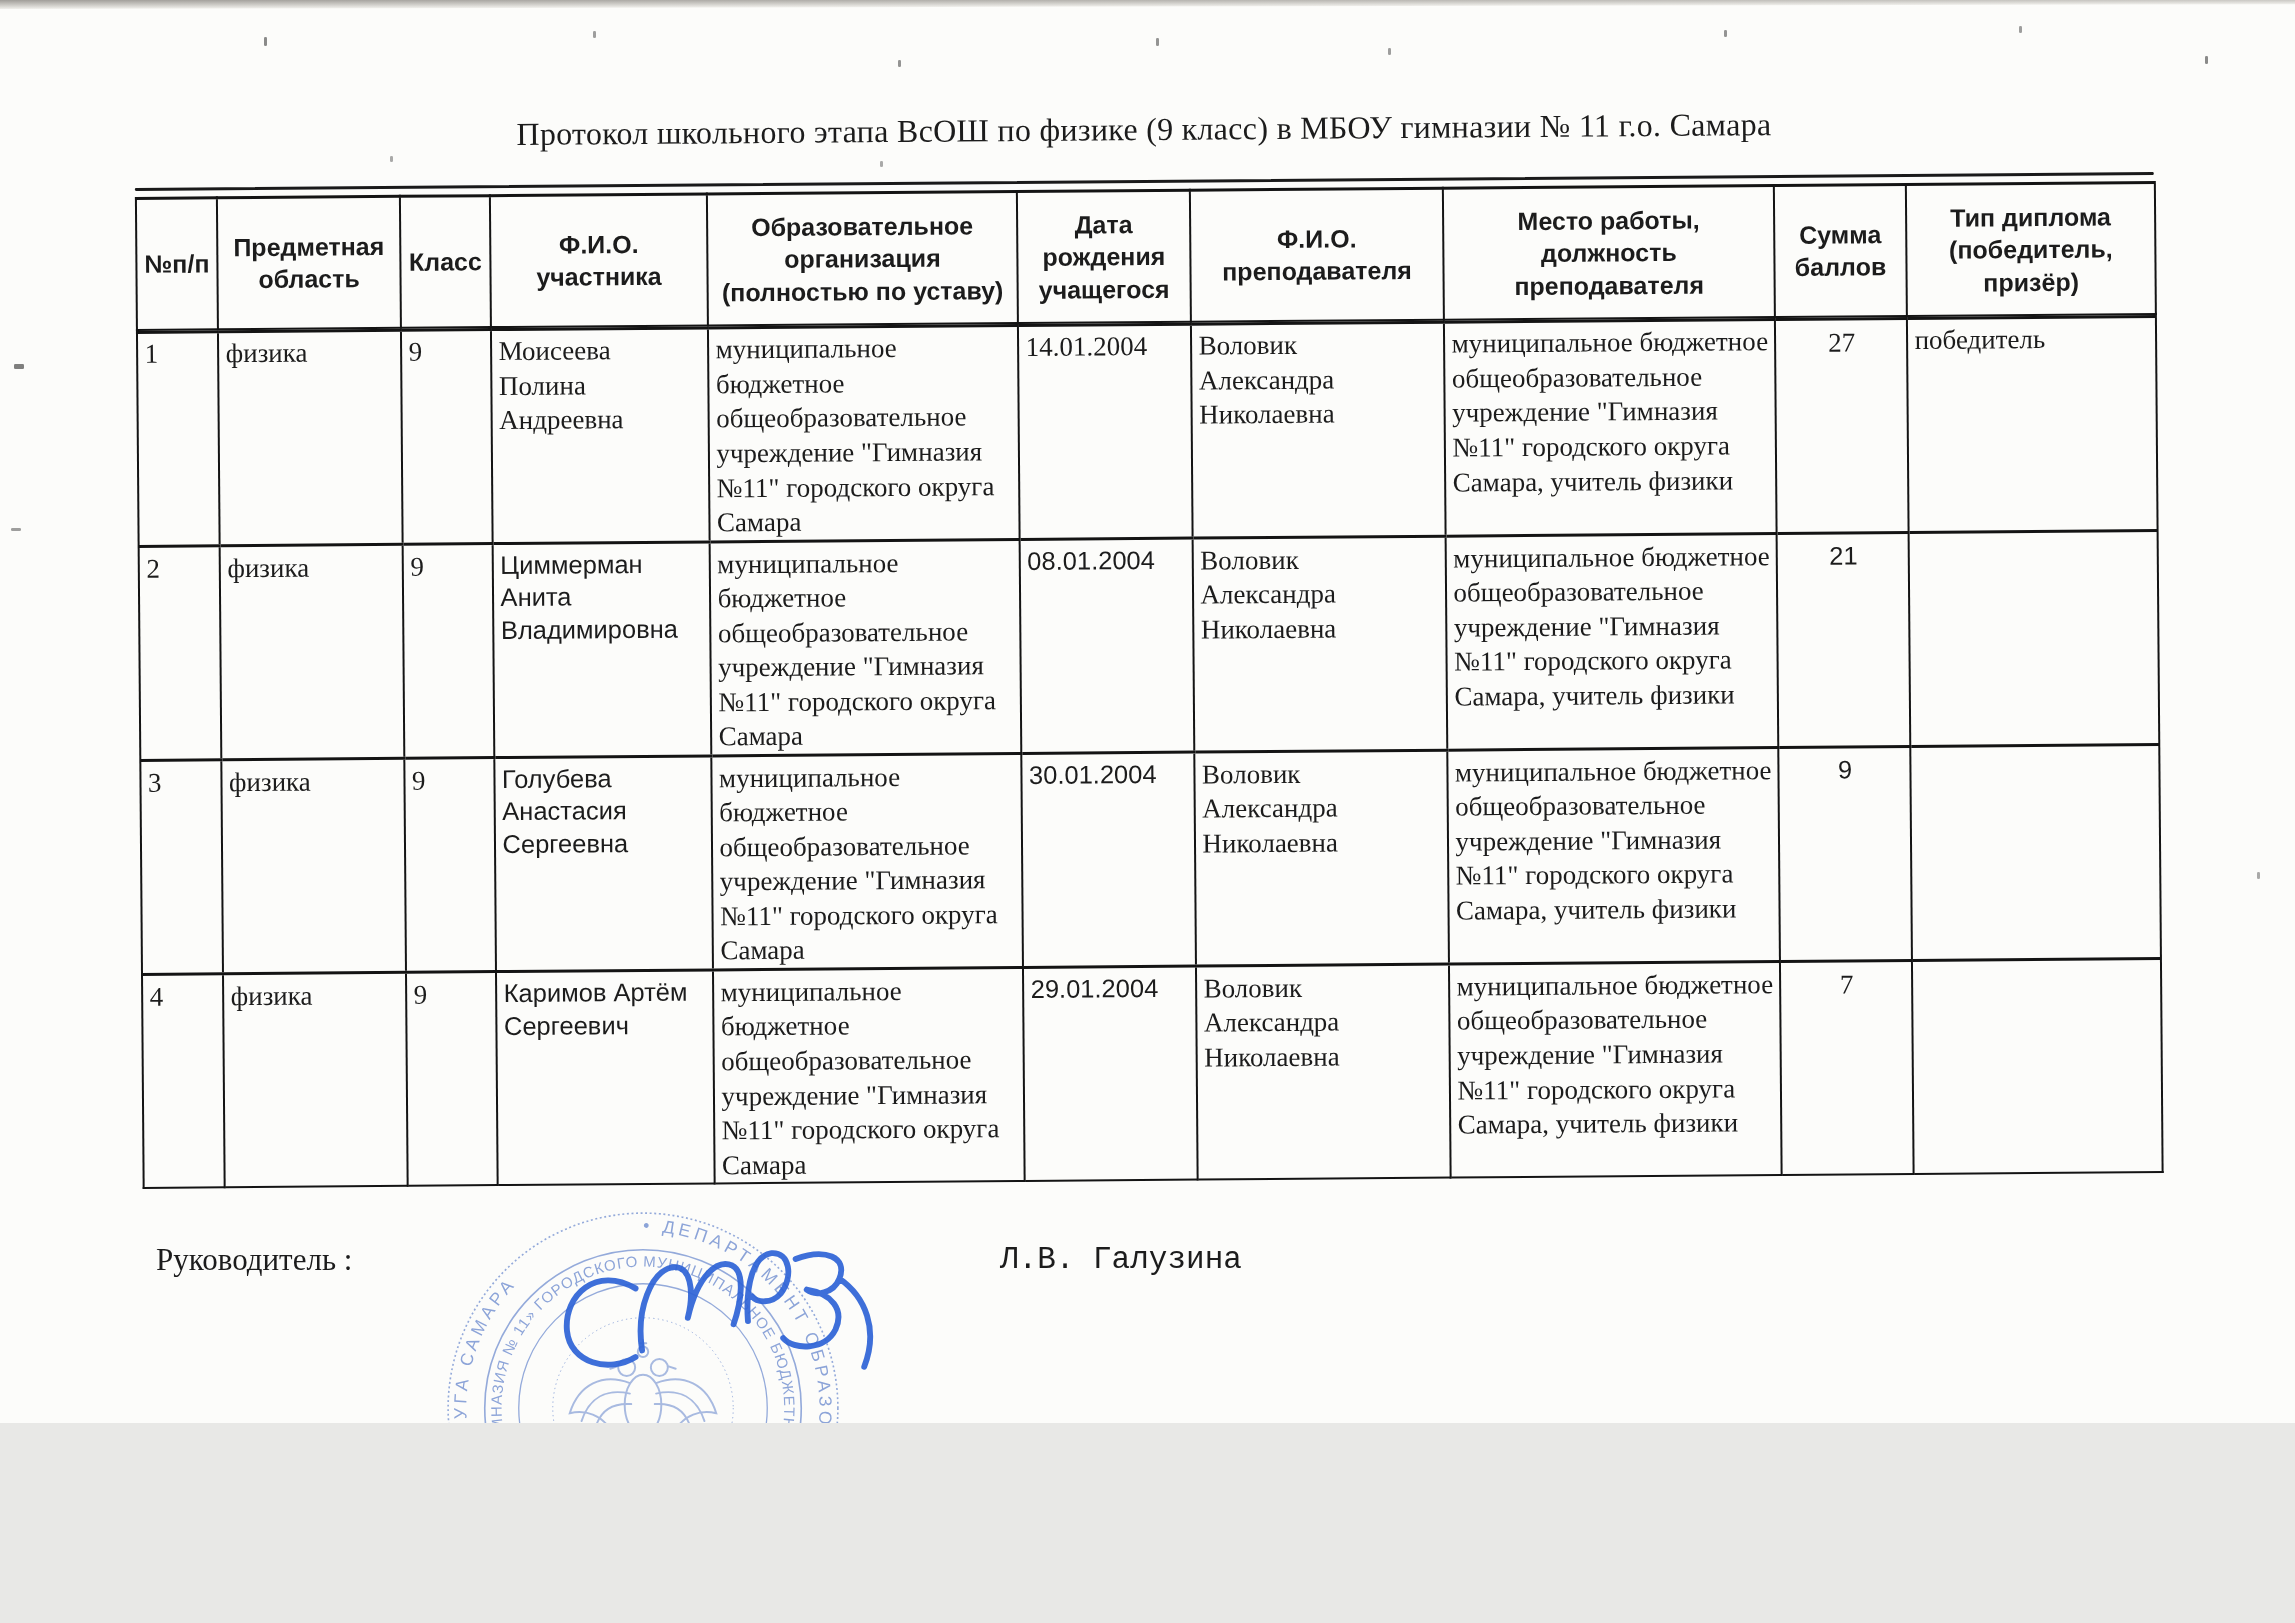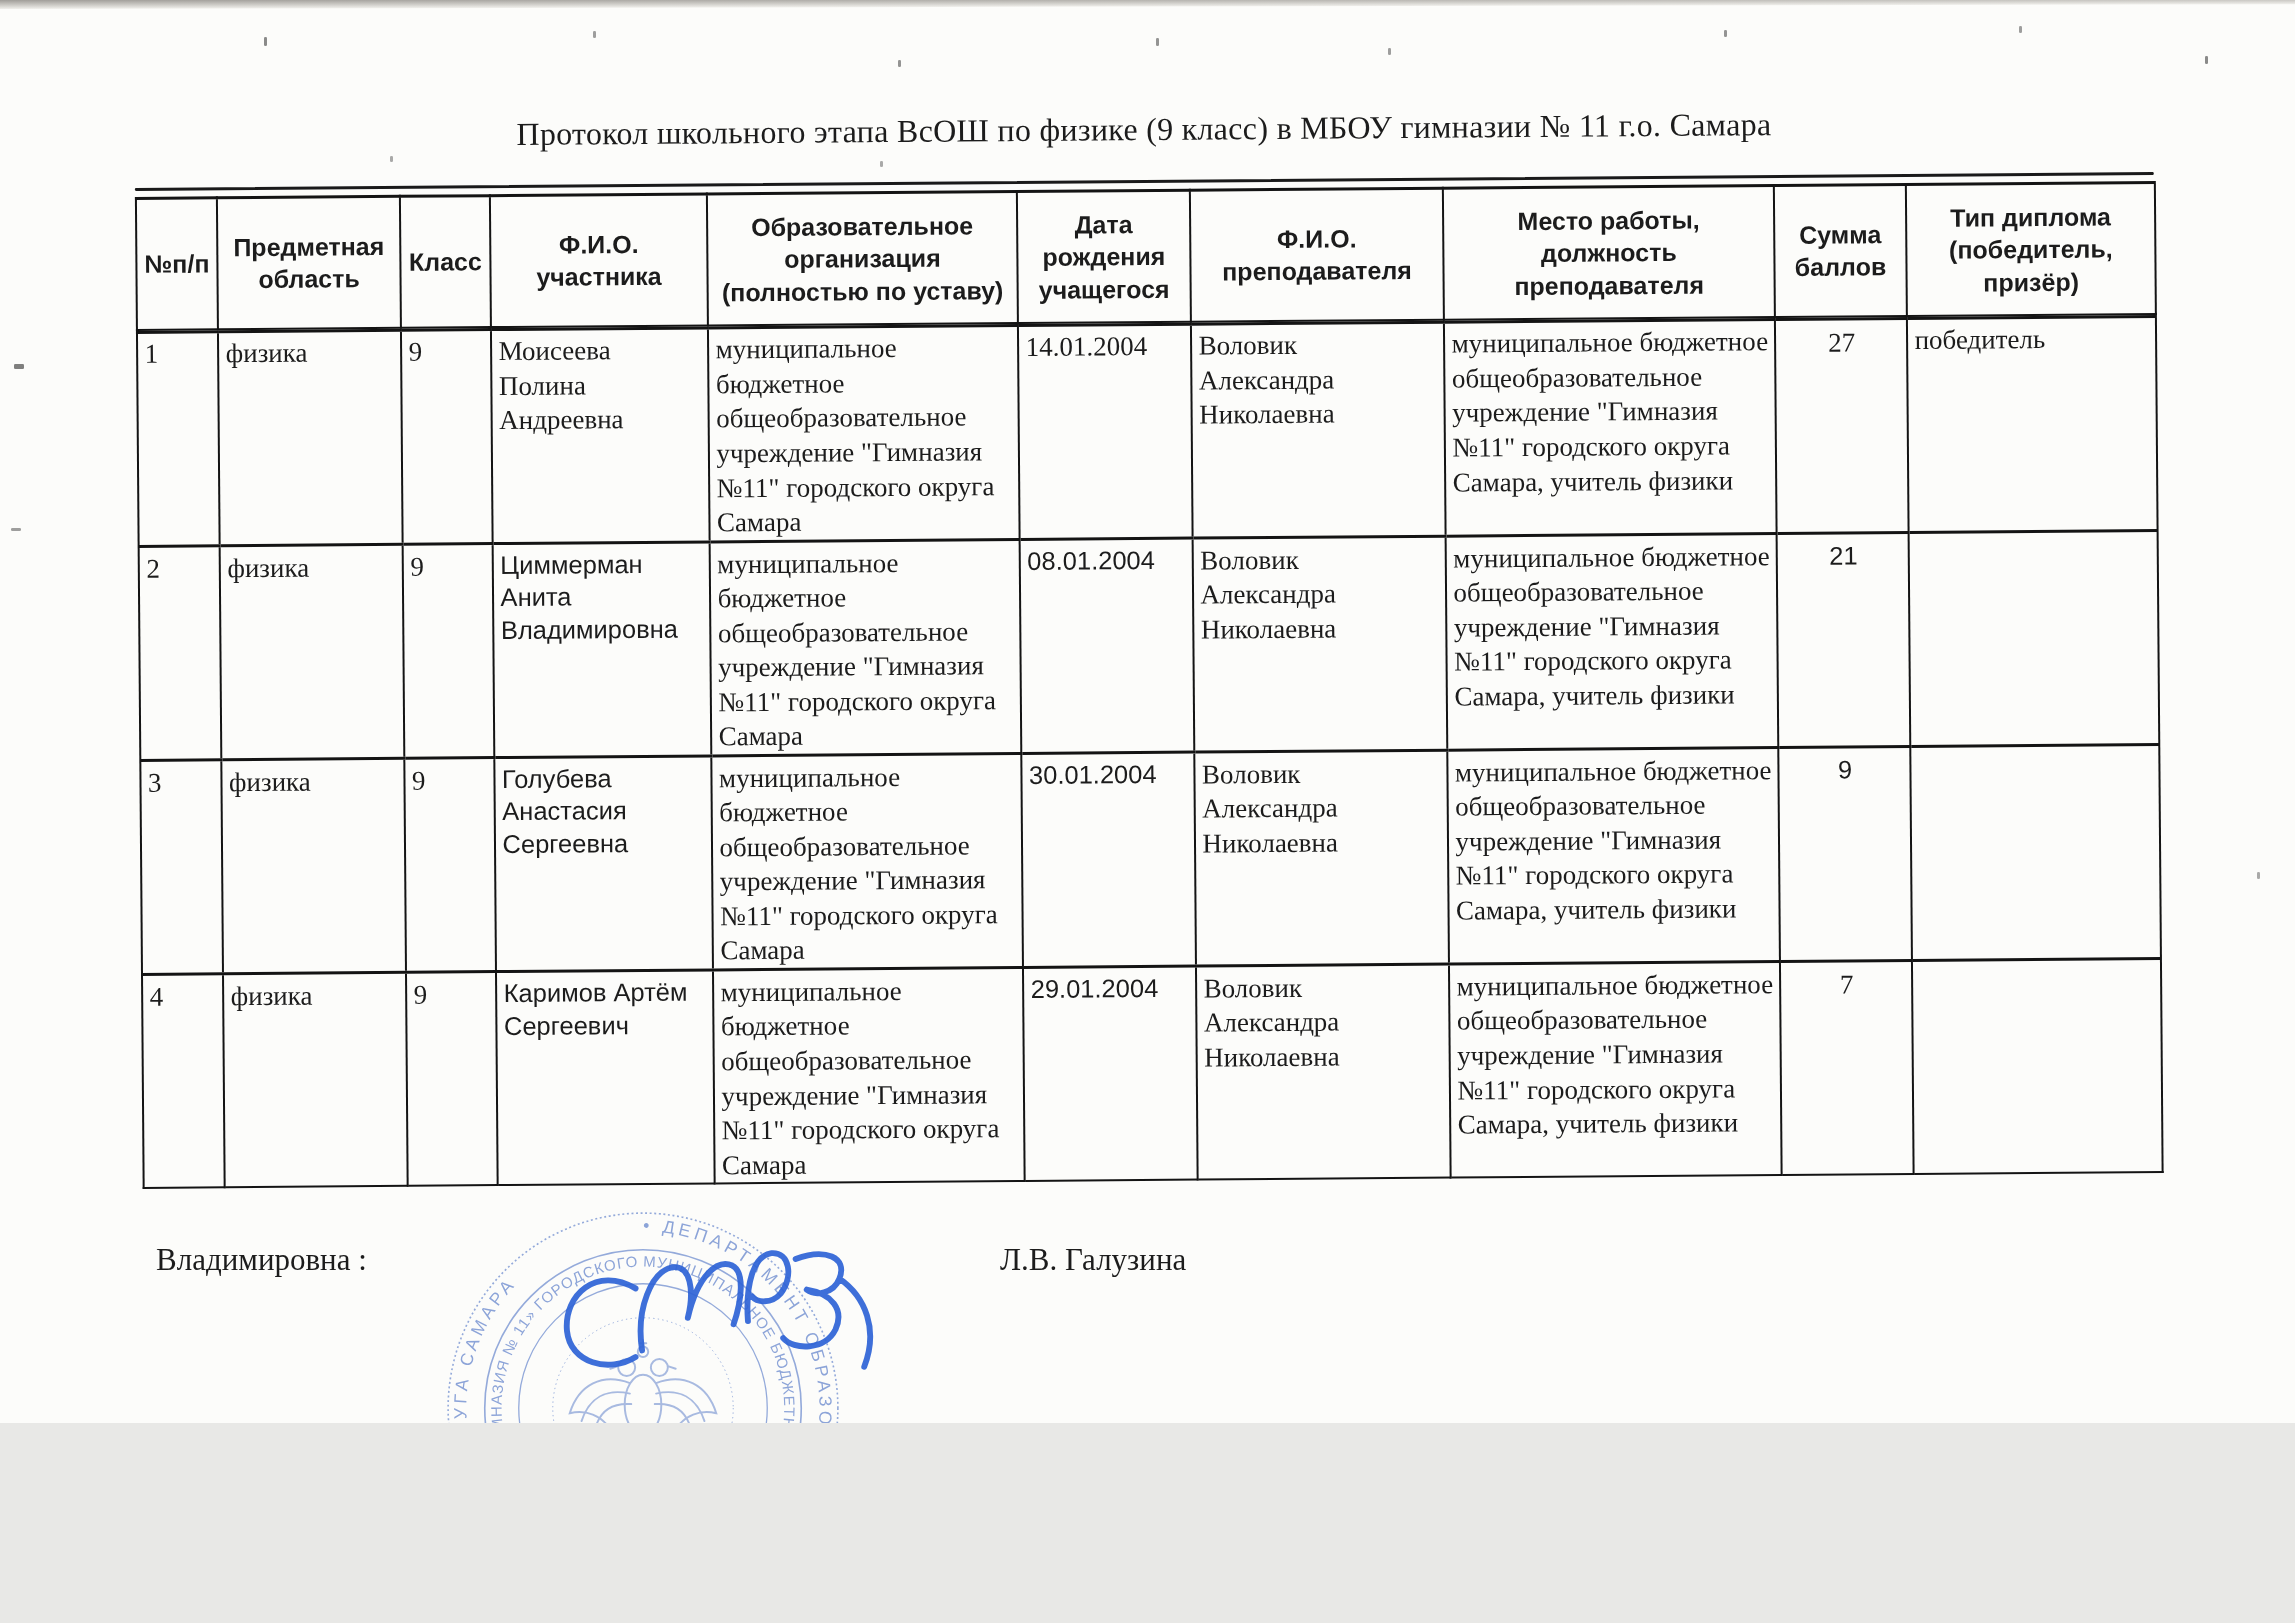--- a/index.html
+++ b/index.html
@@ -39,21 +39,21 @@
   }
   tbody tr{ height:209px; }
   tbody td{
     vertical-align:top; text-align:left;
     font-size:27px; line-height:1.28; padding:3.9px 5.2px 0 6.5px;
     border-top-width:3.9px;
   }
   td.sans{ font-family:"Liberation Sans","DejaVu Sans",sans-serif; font-size:25.5px; }
   td.score{ text-align:center; padding-top:5.2px; }
   .role-label{ position:absolute; left:156px; top:1242px; font-size:31px; }
-  .signer-name{ position:absolute; left:1000px; top:1242px; font-size:31px; }
+  .signer-name{ position:absolute; left:1000px; top:1242px; font-size:31px;font-family:Liberation Mono, monospace; }
 
   .stamp-svg{ position:absolute; left:437px; top:1202px; opacity:.82; }
   .stamp-svg text{ font-family:"Liberation Sans","DejaVu Sans",sans-serif; }
   .sig-svg{ position:absolute; left:537px; top:1210px; }
 
   .speck{ position:absolute; background:#2c2c2c; border-radius:1.3px; }
 </style>
 </head>
 <body>
 
@@ -154,21 +154,21 @@
           <td class="sans">29.01.2004</td>
           <td>Воловик Александра Николаевна</td>
           <td>муниципальное бюджетное общеобразовательное учреждение "Гимназия №11" городского округа Самара, учитель физики</td>
           <td class="score">7</td>
           <td></td>
         </tr>
       </tbody>
     </table>
   </div>
 
-  <div class="role-label">Владимировна :</div>
+  <div class="role-label">Руководитель :</div>
   <div class="signer-name">Л.В. Галузина</div>
 
   <svg class="stamp-svg" width="412" height="412" viewBox="0 0 630 630" fill="none">
     <defs>
       <path id="ringO" d="M315,45 a270,270 0 1 1 -0.2,0"></path>
       <path id="ringM" d="M315,99 a216,216 0 1 1 -0.2,0"></path>
       <path id="ringI" d="M315,153 a162,162 0 1 1 -0.2,0"></path>
       <pattern id="hatch" width="7" height="7" patternUnits="userSpaceOnUse" patternTransform="rotate(45)">
         <line x1="0" y1="0" x2="0" y2="7" stroke="#5377c7" stroke-width="1.6"></line>
       </pattern>

